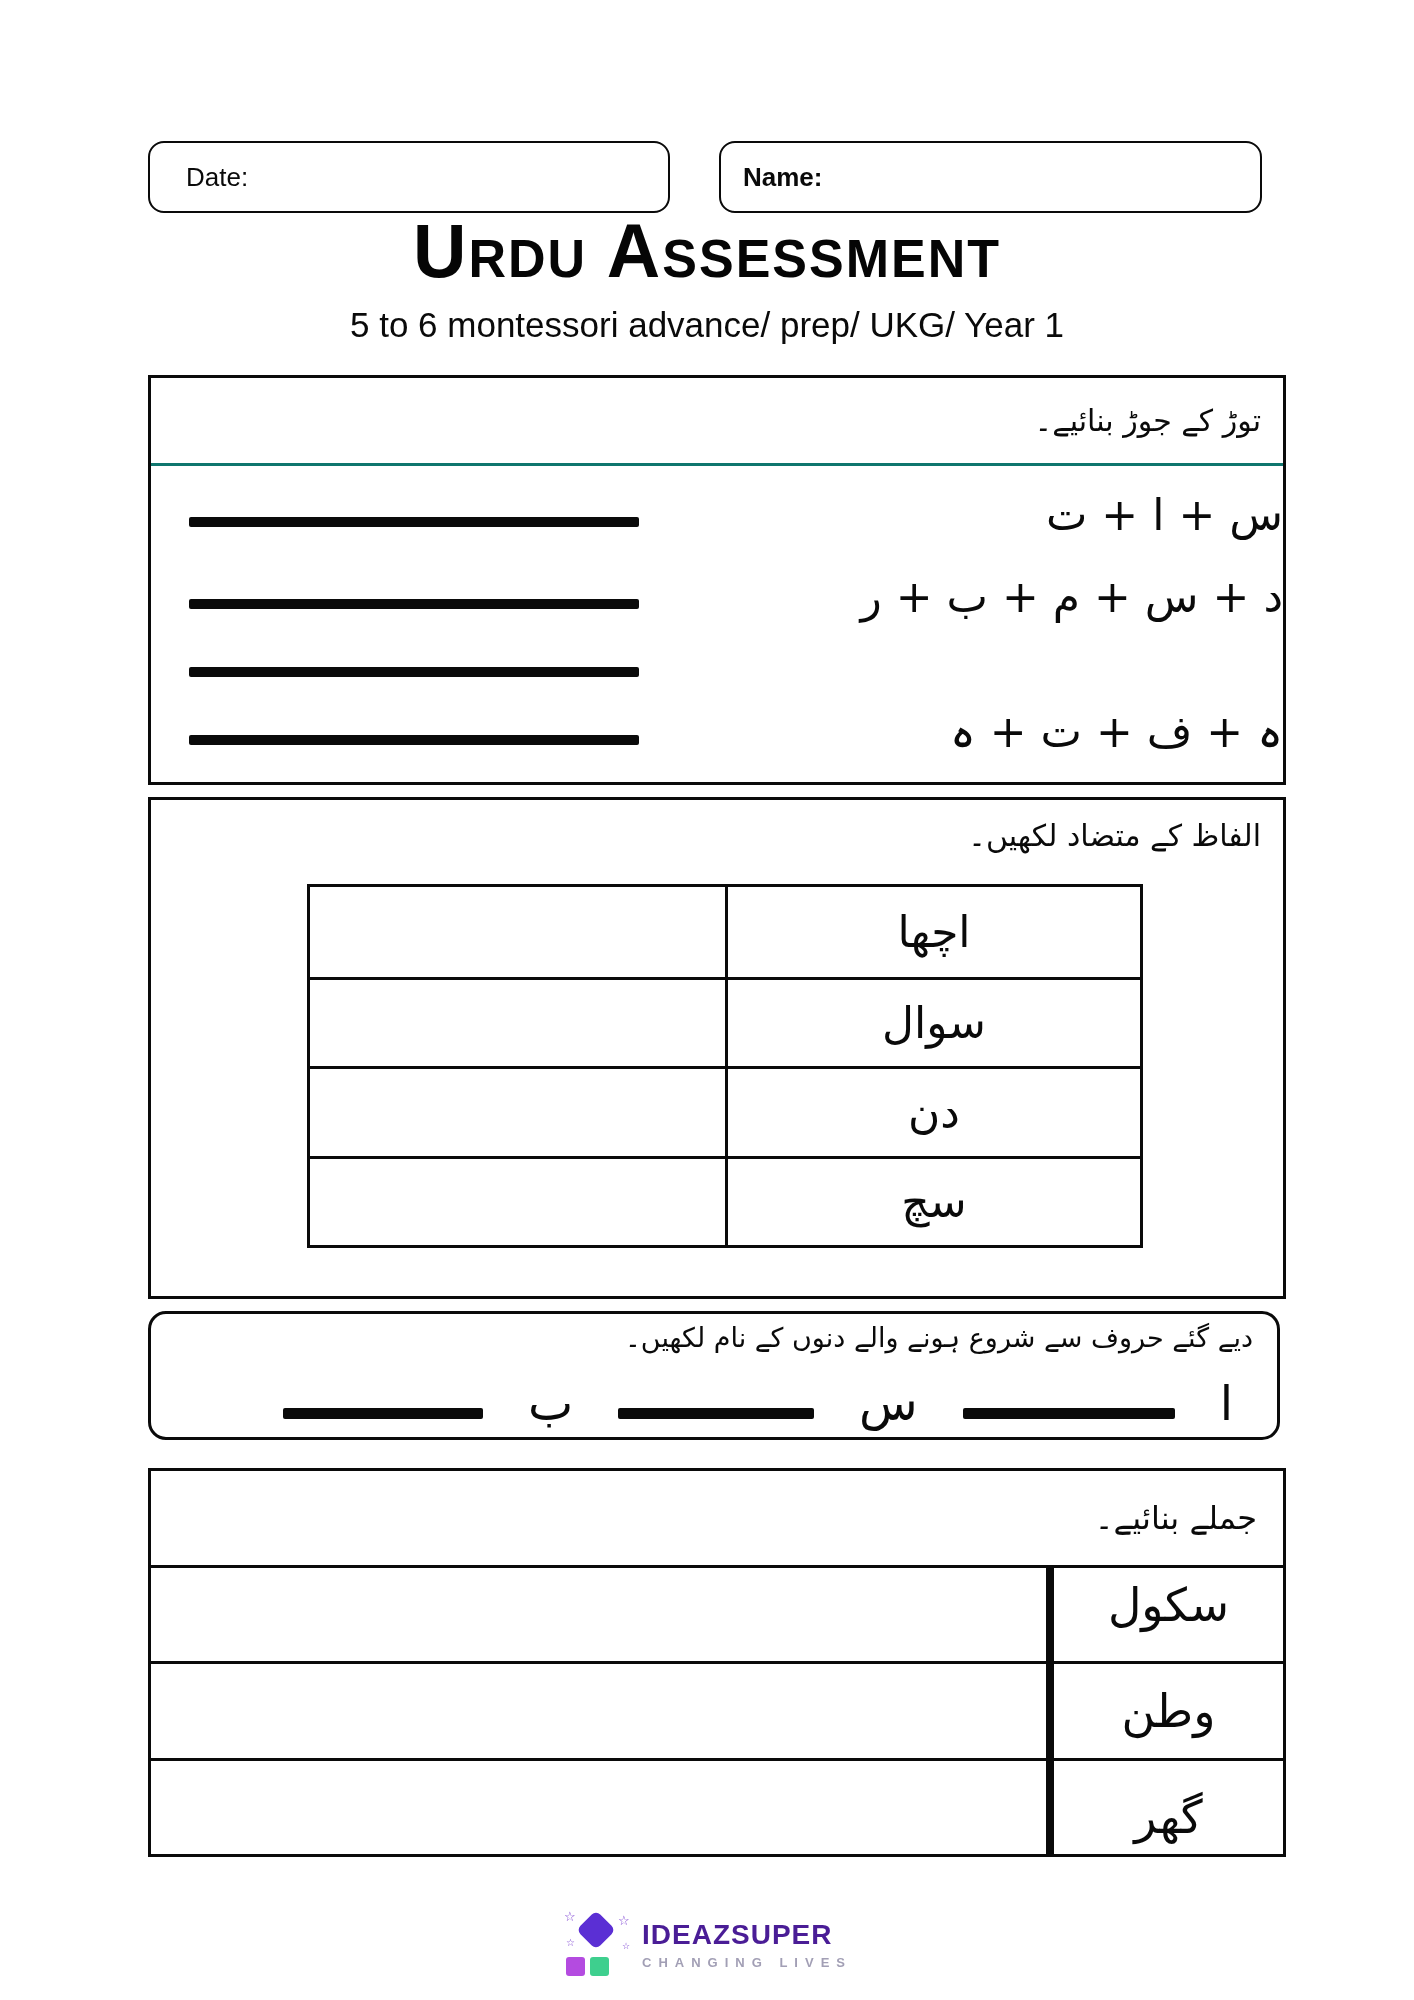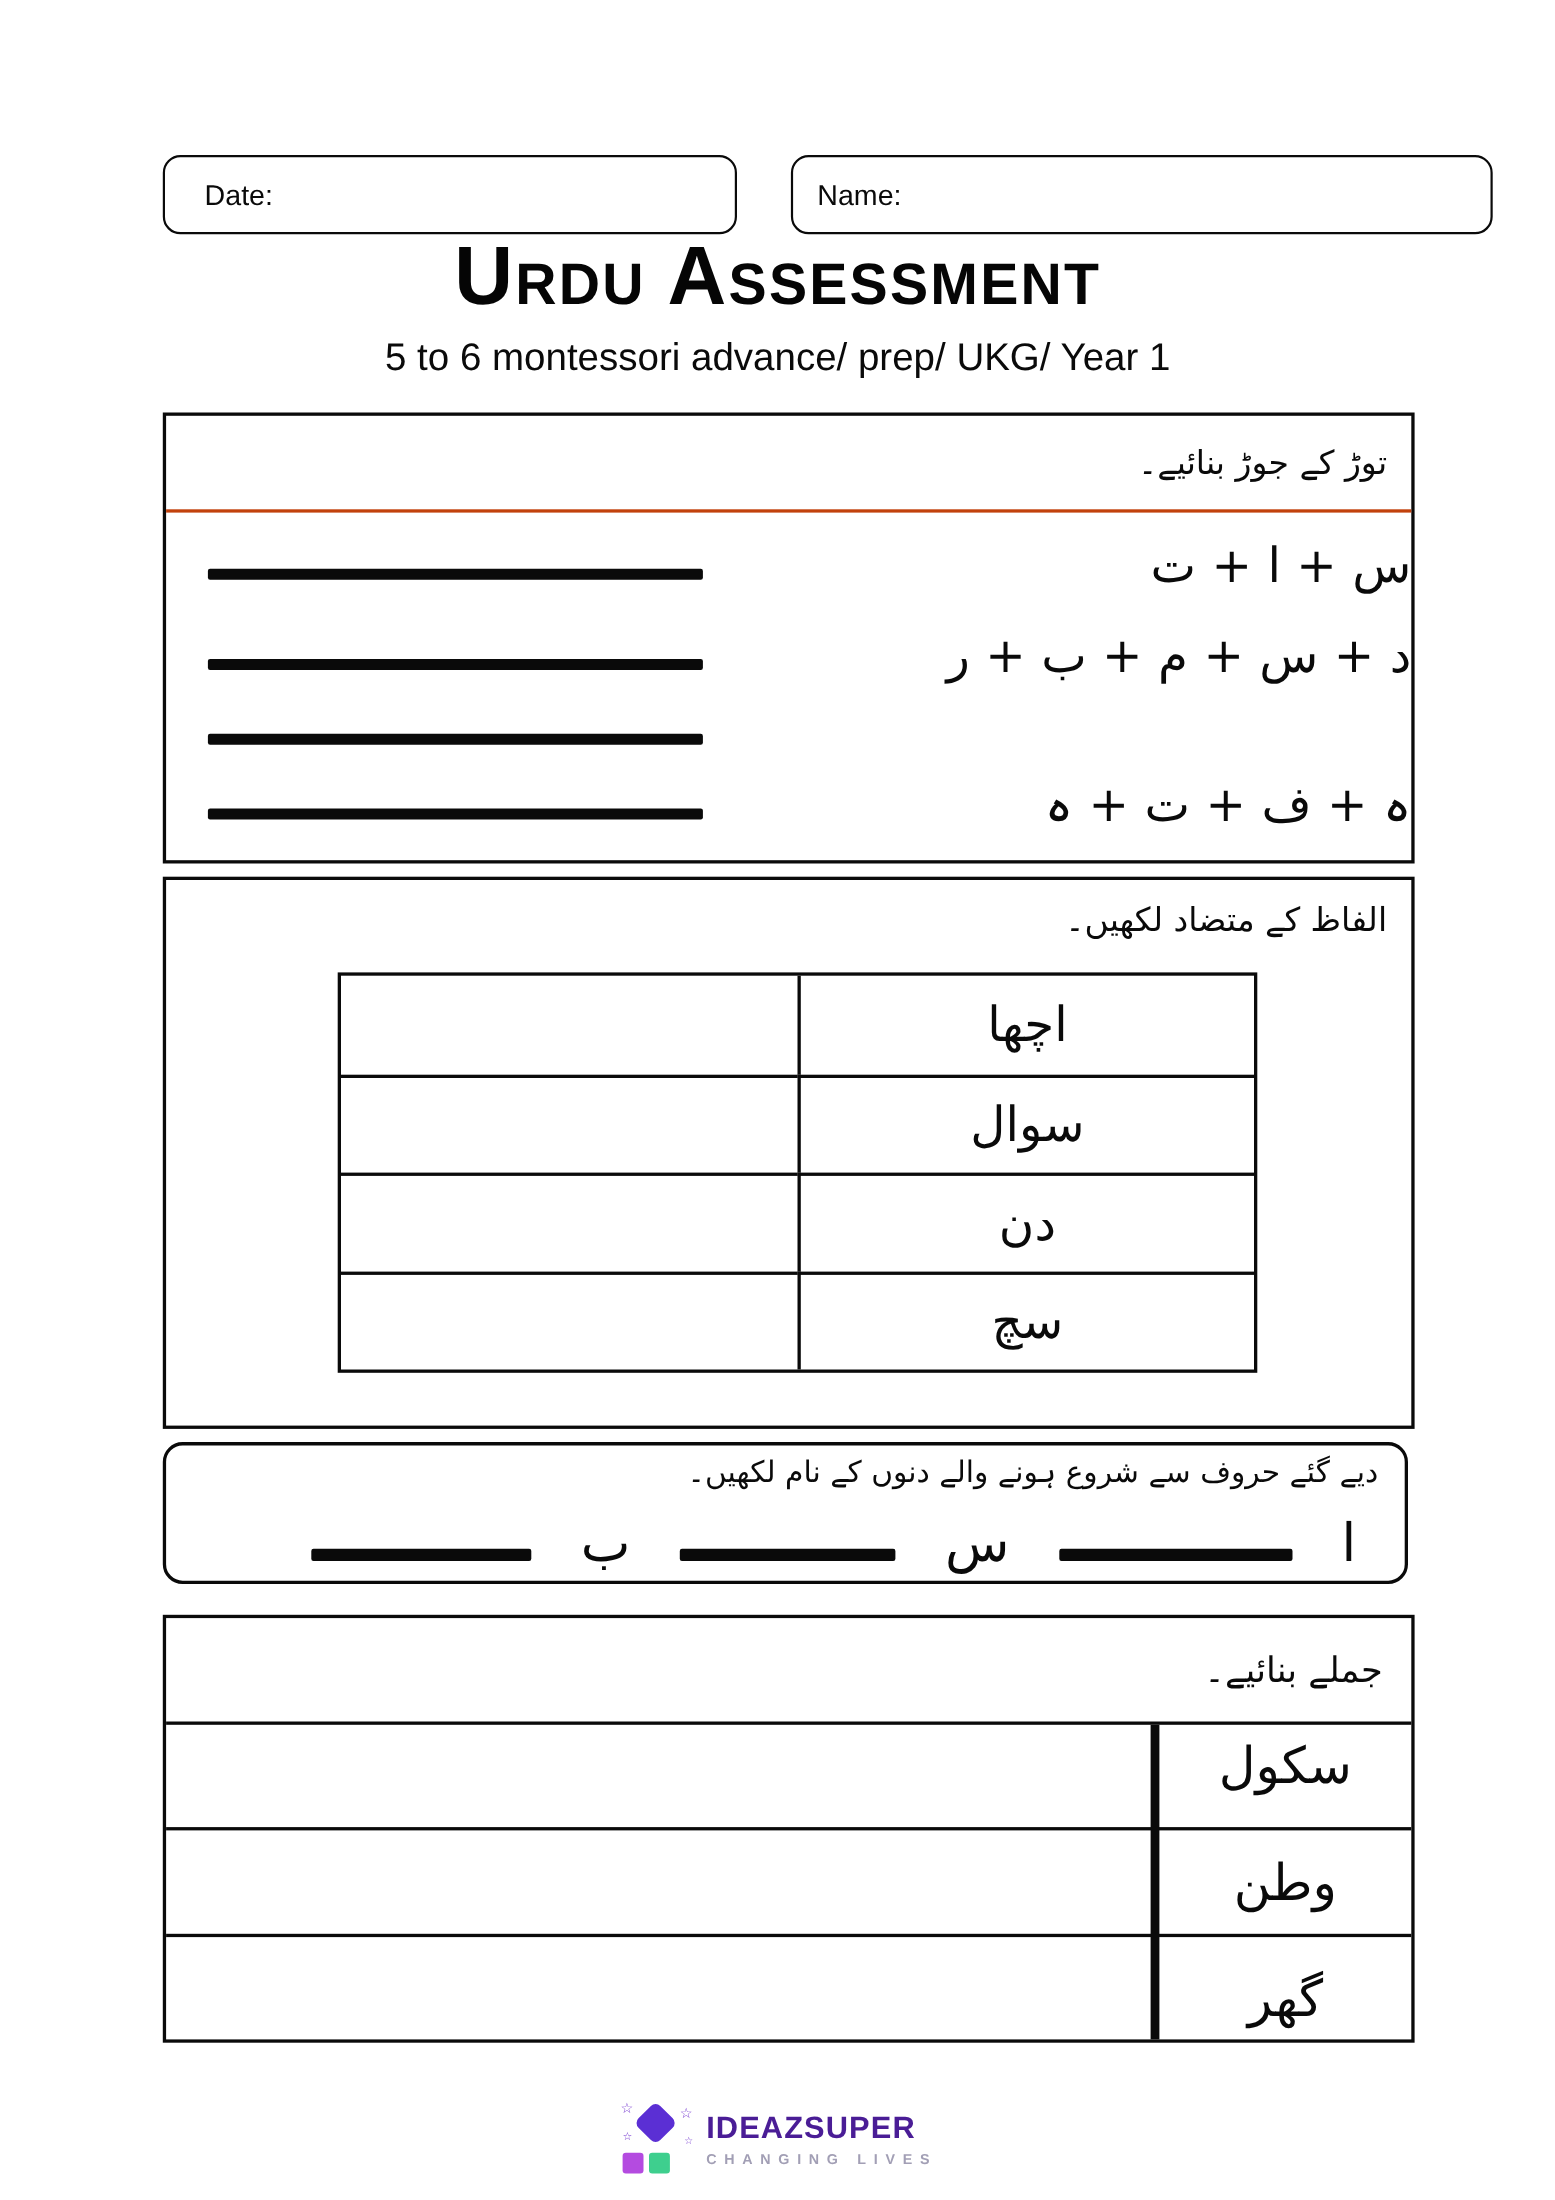--- a/index.html
+++ b/index.html
@@ -9,39 +9,39 @@
     background: #ffffff; overflow: hidden; color: #0a0a0a;
   }
   
   .field-box {
     position: absolute; top: 141px; height: 72px;
     border: 2.5px solid #0a0a0a; border-radius: 16px;
     display: flex; align-items: center; padding-left: 22px;
     font-size: 26px; color: #0a0a0a; background: #fff;
   }
   .date-box { left: 148px; width: 522px; padding-left: 36px; }
-  .name-box { left: 719px; width: 638px; }
+  .name-box { left: 719px; width: 543px; font-weight: bold; }
   
   .title {
     position: absolute; top: 210px; left: 0; width: 100%;
     text-align: center; font-size: 74px; font-weight: 900;
     font-variant: small-caps; letter-spacing: 2px; line-height: 1.1;
     transform: scaleY(1.02); color: #050505;
   }
   .subtitle {
     position: absolute; top: 305px; left: 0; width: 100%;
     text-align: center; font-size: 35px; font-weight: 400; color: #0a0a0a;
   }
   
   .sec { position: absolute; left: 148px; width: 1138px; border: 3px solid #0a0a0a; background: #fff; }
   .urdu { font-family: "DejaVu Sans", sans-serif; direction: rtl; unicode-bidi: isolate; }
   
   .sec1 { top: 375px; height: 410px; }
   .sec1-head {
-    height: 88px; border-bottom: 3px solid #c2410c;
+    height: 88px; border-bottom: 3px solid #0f766e;
     display: flex; align-items: center; justify-content: flex-start;
     padding: 0 22px; font-size: 30px;
   }
   .sec1-body { height: 316px; display: flex; flex-direction: column; justify-content: space-around; padding: 8px 0; }
   .join-row { display: flex; align-items: center; padding-left: 38px; }
   .join-letters { font-size: 44px; text-align: right; flex: 1; line-height: 1.2; }
   .join-row.r1 .join-letters { padding-left: 110px; }
   .join-row.r2 .join-letters { padding-left: 15px; }
   .join-row.r3 .join-letters { padding-left: 110px; }
   .join-row.r4 .join-letters { padding-left: 50px; }

